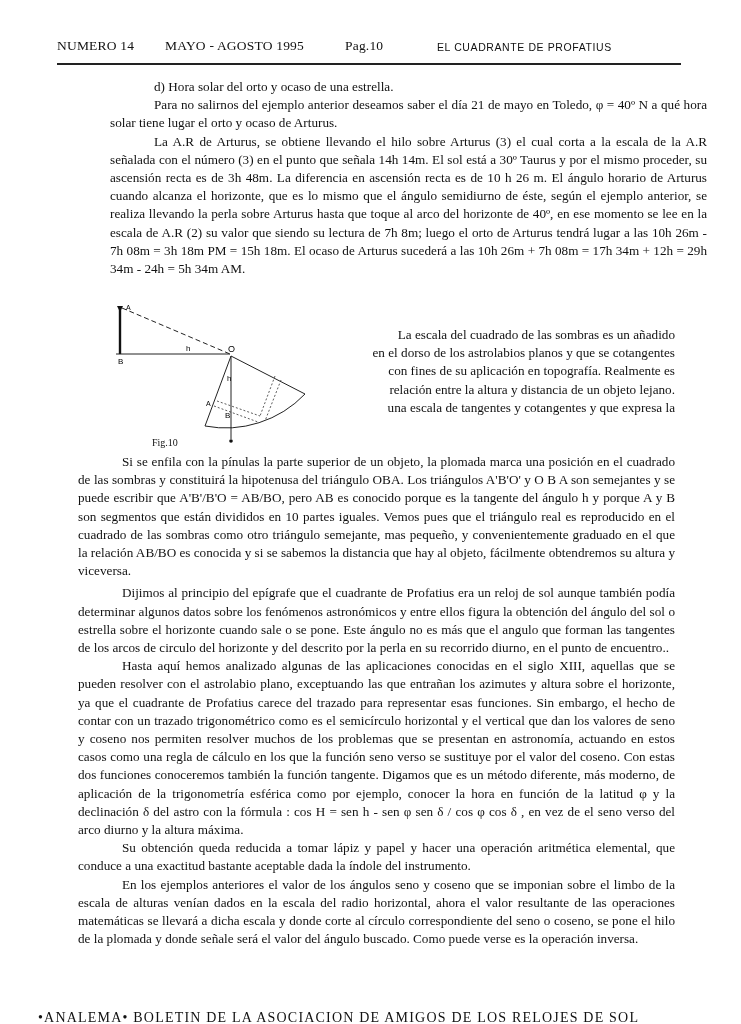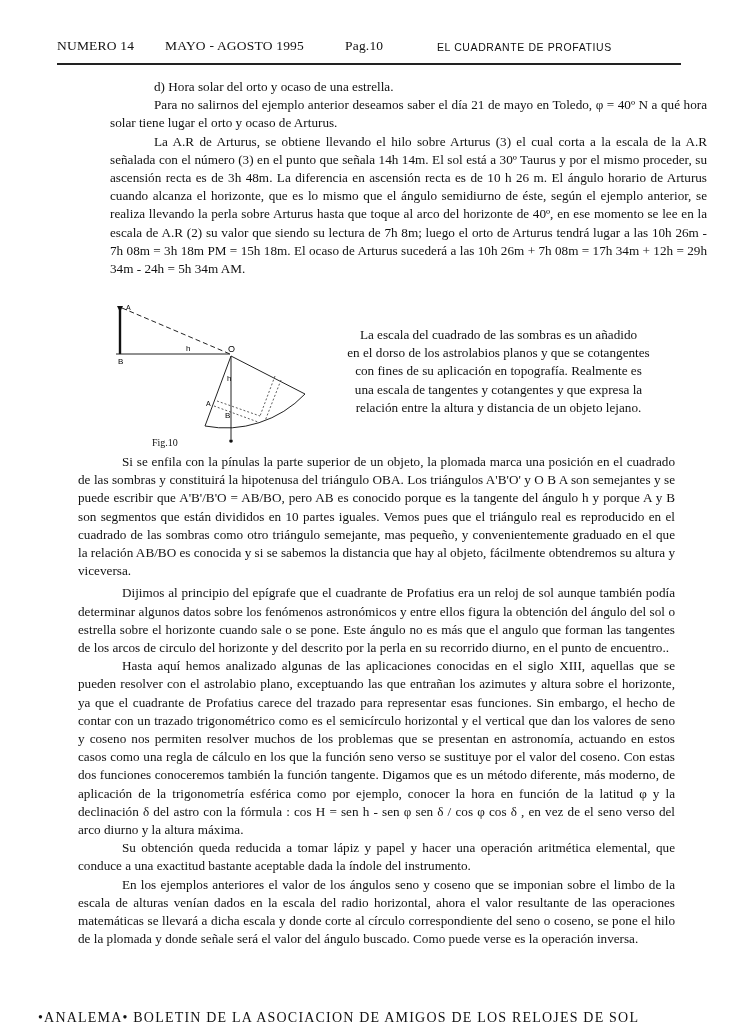--- a/index.html
+++ b/index.html
@@ -6,21 +6,21 @@
   body { width: 741px; height: 1024px; position: relative; overflow: hidden; color: #111; font-family: "Liberation Serif", "DejaVu Serif", serif; }
   .header { position: absolute; top: 38px; left: 57px; width: 630px; font-size: 13.5px; letter-spacing: 0.2px; }
   .header span { position: absolute; top: 0; white-space: nowrap; text-align: right; }
   .h-journal { font-family: "Liberation Sans", "DejaVu Sans", sans-serif; font-size: 10.5px !important; letter-spacing: 0.6px; top: 3px !important; }
   .rule { position: absolute; top: 63px; left: 57px; width: 624px; height: 1.5px; background: #222; }
   .body-text { position: absolute; left: 78px; width: 597px; font-size: 13.2px; line-height: 18.2px; text-align: justify; }
   .body-text p { margin: 0; }
   .indent { text-indent: 44px; }
   .p-intro { top: 78px; margin-left: 32px; }
   .side-text { position: absolute; left: 322px; top: 326px; width: 353px; font-size: 13.2px; line-height: 18.2px; text-align: center; }
-  .side-text p { margin: 0; }
+  .side-text p { margin: 0; text-align: right; }
   .fig { position: absolute; left: 100px; top: 296px; width: 240px; height: 160px; }
   .fig-label { position: absolute; left: 152px; top: 437px; font-size: 10px; }
   .p-after { top: 453px; }
   .footer { position: absolute; left: 38px; top: 1010px; width: 680px; font-size: 14px; letter-spacing: 1.2px; white-space: nowrap; font-family: "Liberation Serif", serif; }
 </style>
 </head>
 <body>
 
 <div class="header">
   <span style="left:0">NUMERO 14</span>
@@ -59,22 +59,22 @@
   <text x="127" y="85" font-size="8" font-family="Liberation Sans, sans-serif">h</text>
   <text x="106" y="110" font-size="7" font-family="Liberation Sans, sans-serif">A</text>
   <text x="125" y="122" font-size="8" font-family="Liberation Sans, sans-serif">B</text>
 </svg>
 <div class="fig-label">Fig.10</div>
 
 <div class="side-text">
   <p>La escala del cuadrado de las sombras es un añadido</p>
   <p>en el dorso de los astrolabios planos y que se cotangentes</p>
   <p>con   fines de su aplicación en topografía. Realmente es</p>
+  <p>relación entre la altura y distancia de un objeto lejano.</p>
   <p>una escala de tangentes y  cotangentes y que expresa la</p>
-  <p>relación entre la altura y distancia de un objeto lejano.</p>
 </div>
 
 <div class="body-text p-after">
   <p class="indent">Si se enfila con la pínulas la parte superior de un objeto, la plomada marca una posición en el cuadrado de las sombras y constituirá la hipotenusa del triángulo OBA. Los triángulos A'B'O' y O B A son semejantes y se puede escribir que A'B'/B'O = AB/BO, pero AB es conocido porque es la tangente del ángulo h y porque A y B son segmentos que están divididos en 10 partes iguales. Vemos pues que el triángulo real es reproducido  en el cuadrado de las sombras como otro triángulo semejante, mas pequeño, y convenientemente graduado en el que la relación AB/BO es conocida y si se sabemos la distancia que hay al objeto, fácilmente obtendremos su altura y viceversa.</p>
   <p class="indent" style="margin-top:4px">Dijimos al principio del epígrafe que el cuadrante de Profatius era un reloj de sol aunque también podía determinar algunos datos sobre los fenómenos astronómicos y entre ellos figura la obtención del  ángulo del sol o estrella sobre el horizonte cuando sale o se pone. Este ángulo no es más que el angulo que forman las tangentes de los arcos de circulo del horizonte y del descrito por la perla   en su recorrido diurno, en el punto de encuentro..</p>
   <p class="indent">Hasta aquí hemos analizado algunas de las aplicaciones conocidas en el siglo XIII, aquellas que se pueden resolver con el astrolabio plano, exceptuando las que entrañan los azimutes y altura sobre el horizonte, ya que el cuadrante de Profatius carece del trazado para representar esas funciones. Sin embargo, el hecho de contar con un trazado trigonométrico como es el semicírculo horizontal y el vertical que dan los valores de seno y coseno nos permiten resolver muchos de los  problemas que se presentan en astronomía, actuando en estos casos como una regla de cálculo en los que la función seno verso se sustituye por el valor del coseno. Con estas dos funciones conoceremos también la función tangente. Digamos que es un método diferente, más moderno, de aplicación de la trigonometría esférica como por ejemplo, conocer la hora en función de la latitud φ y la declinación δ del astro con la fórmula : cos H = sen h - sen φ sen δ / cos φ cos δ , en vez de el seno verso del arco diurno y la altura máxima.</p>
   <p class="indent">Su obtención queda reducida a tomar lápiz y papel y hacer una operación aritmética elemental, que conduce a una exactitud bastante aceptable dada la índole del instrumento.</p>
   <p class="indent">En los ejemplos anteriores el valor de los ángulos seno y coseno que se imponian sobre el limbo de la escala de alturas venían dados en la escala del radio horizontal, ahora el valor resultante de las operaciones matemáticas se llevará a dicha escala y donde corte al círculo correspondiente del seno o coseno, se pone el hilo de la plomada y donde señale será el valor del ángulo buscado. Como puede verse es la operación inversa.</p>
 </div>
 

